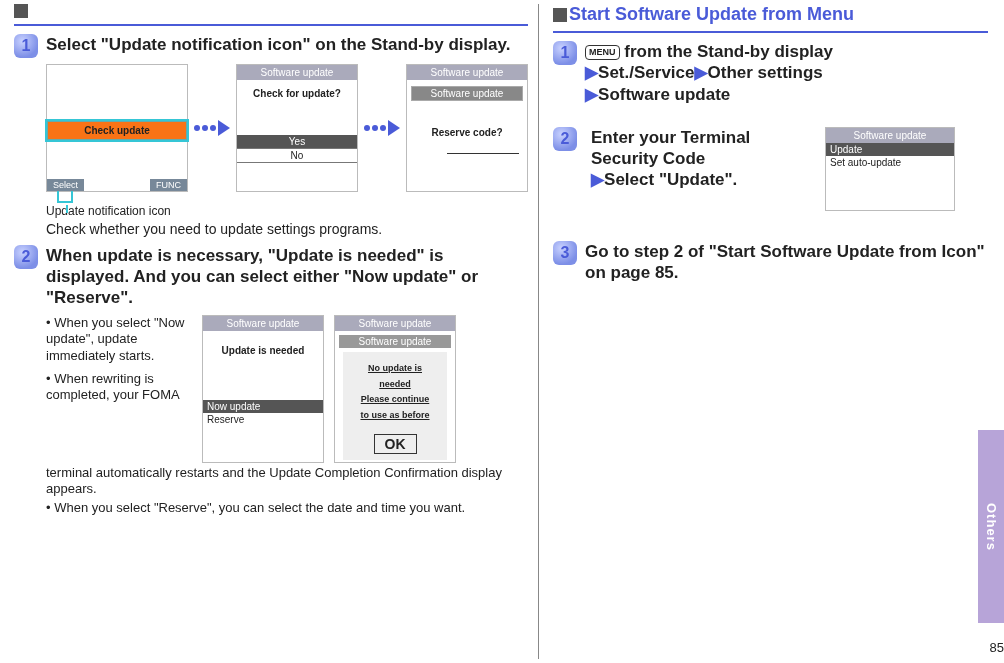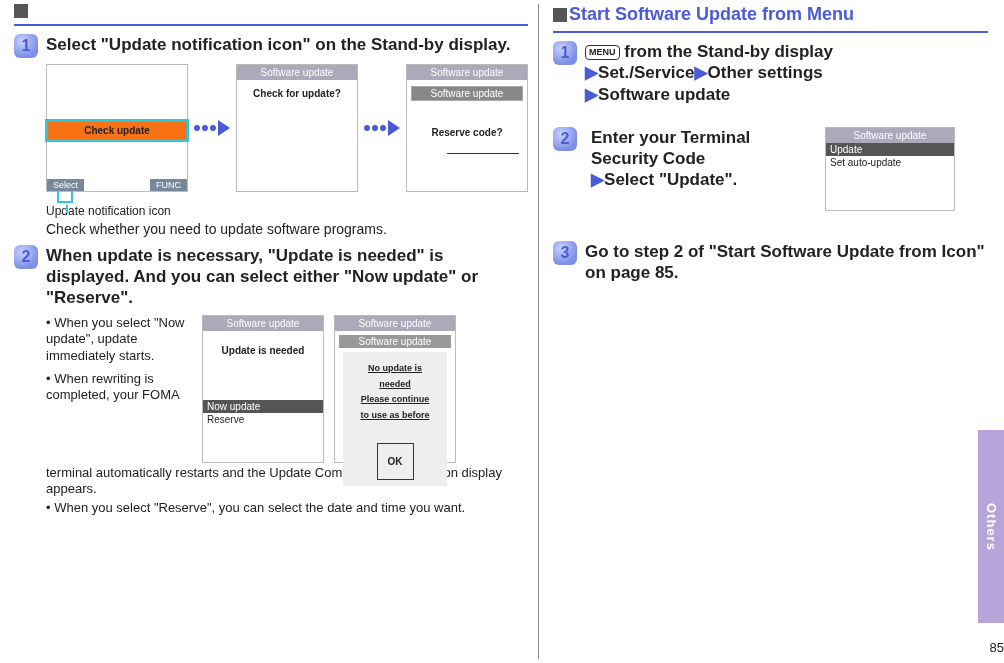--- a/index.html
+++ b/index.html
@@ -48,21 +48,21 @@
   .pointer .line{position:absolute;left:7px;top:16px;width:2px;height:8px;background:#35c6d6;}
   .caption{font-size:12px;margin:12px 0 2px 0;}
   .scD{width:122px;height:148px;}
   .scD .midlabel{margin:14px 0 4px 0;font-size:10px;font-weight:bold;}
   .scD .menu2{margin-top:44px;}
   .scD .mi{display:block;font-size:10px;text-align:left;padding:1px 4px;}
   .scD .mi.sel{background:#555;color:#fff;}
   .scE{width:122px;height:148px;}
   .scE .hdr2{background:#999;color:#fff;font-size:10px;margin:4px 4px 0 4px;padding:1px 0;}
   .scE .info{font-size:9px;margin-top:6px;font-weight:bold;line-height:1.1;text-decoration:underline;}
-  .scE .okb{display:inline-block;border:1px solid #333;font-size:10px;padding:12px 10px;margin-top:22px;font-weight:bold;}
+  .scE .okb{display:inline-block;border:1px solid #333;font-size:14px;padding:1px 10px;margin-top:13px;font-weight:bold;}
   .scF{width:130px;height:84px;}
   .scF .mi{display:block;font-size:10px;text-align:left;padding:1px 4px;}
   .scF .mi.sel{background:#555;color:#fff;}
   .side-tab{position:absolute;right:0;top:430px;bottom:40px;width:26px;background:#b7a4d8;display:flex;align-items:center;justify-content:center;}
   .side-tab span{writing-mode:vertical-rl;color:#fff;font-weight:bold;font-size:13px;letter-spacing:1px;}
   .page-num{position:absolute;right:0;bottom:8px;font-size:13px;}
   .right-step-row{display:flex;gap:14px;align-items:flex-start;}
 </style>
 </head>
 <body>
@@ -96,36 +96,40 @@
         </div>
         <div class="dots">
           <div class="dot"></div>
             <div class="dot"></div>
             <div class="dot"></div>
             <div class="tri2"></div>
         </div>
         <div class="screen scB">
           <div class="hdr">Software update</div>
           <div class="midlabel">Check for update?</div>
+          <div class="ynblock">
+            <span class="yn sel">Yes</span>
+            <span class="yn">No</span>
+          </div>
         </div>
         <div class="dots">
           <div class="dot"></div>
             <div class="dot"></div>
             <div class="dot"></div>
             <div class="tri2"></div>
         </div>
         <div class="screen scC">
           <div class="hdr">Software update</div>
           <div class="hdr2">Software update</div>
           <div class="sec">Reserve code?</div>
           <div class="dash"></div>
         </div>
       </div>
       <div class="caption">Update notification icon</div>
-      <div class="sub">Check whether you need to update software programs.</div>
+      <div class="sub">Check whether you need to update settings programs.</div>
     </div>
 
     <div class="step">
       <div class="num">2</div>
       <div class="step-body">
         <div class="step-title">When update is necessary, "Update is needed" is displayed. And you can select either "Now update" or "Reserve".</div>
       </div>
     </div>
 
     <div class="indent">

